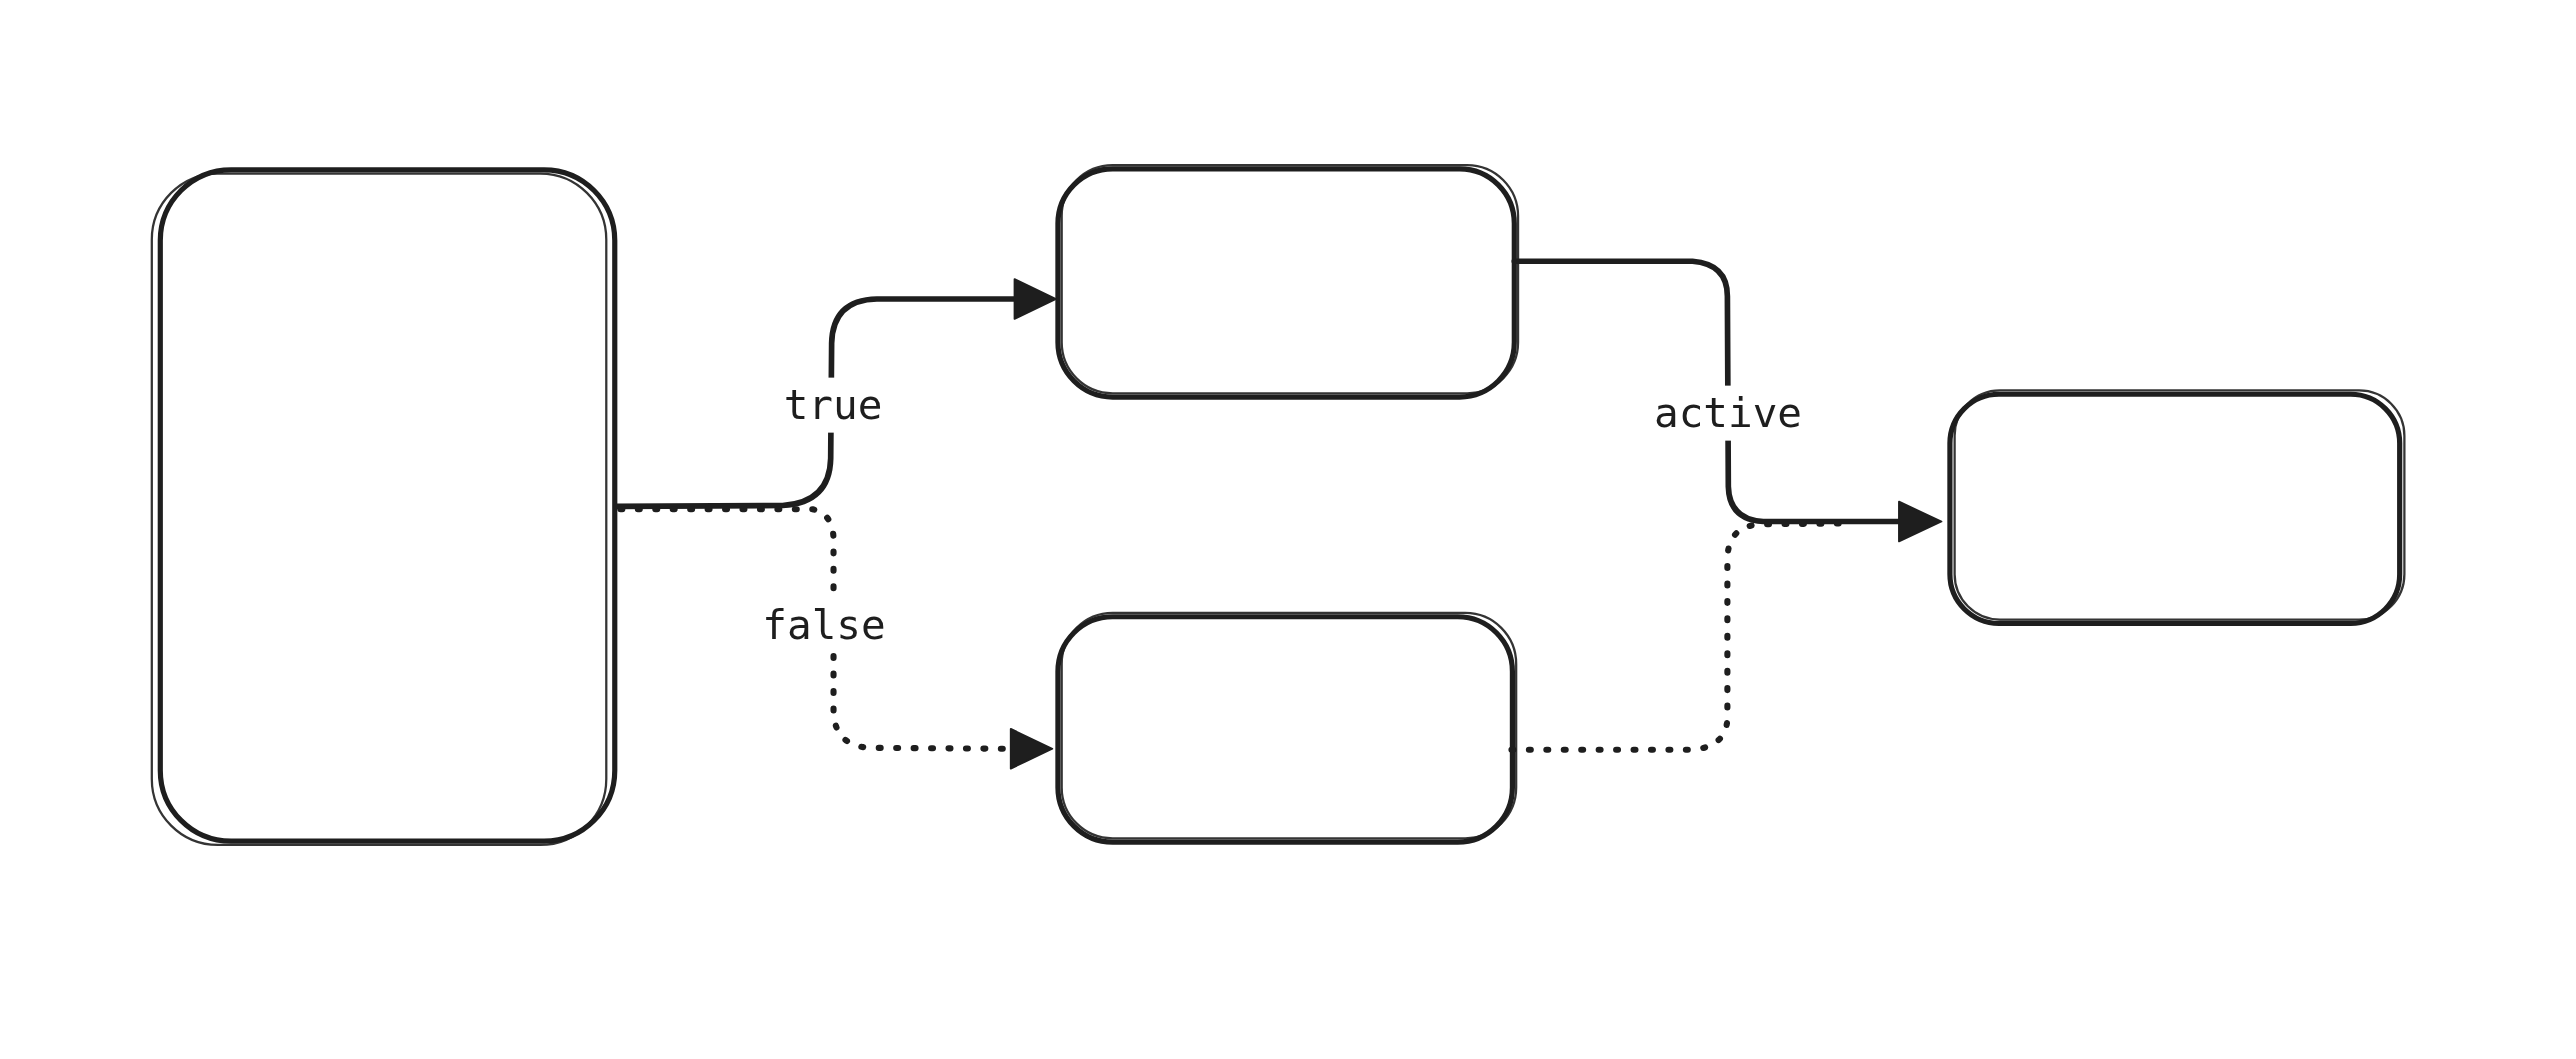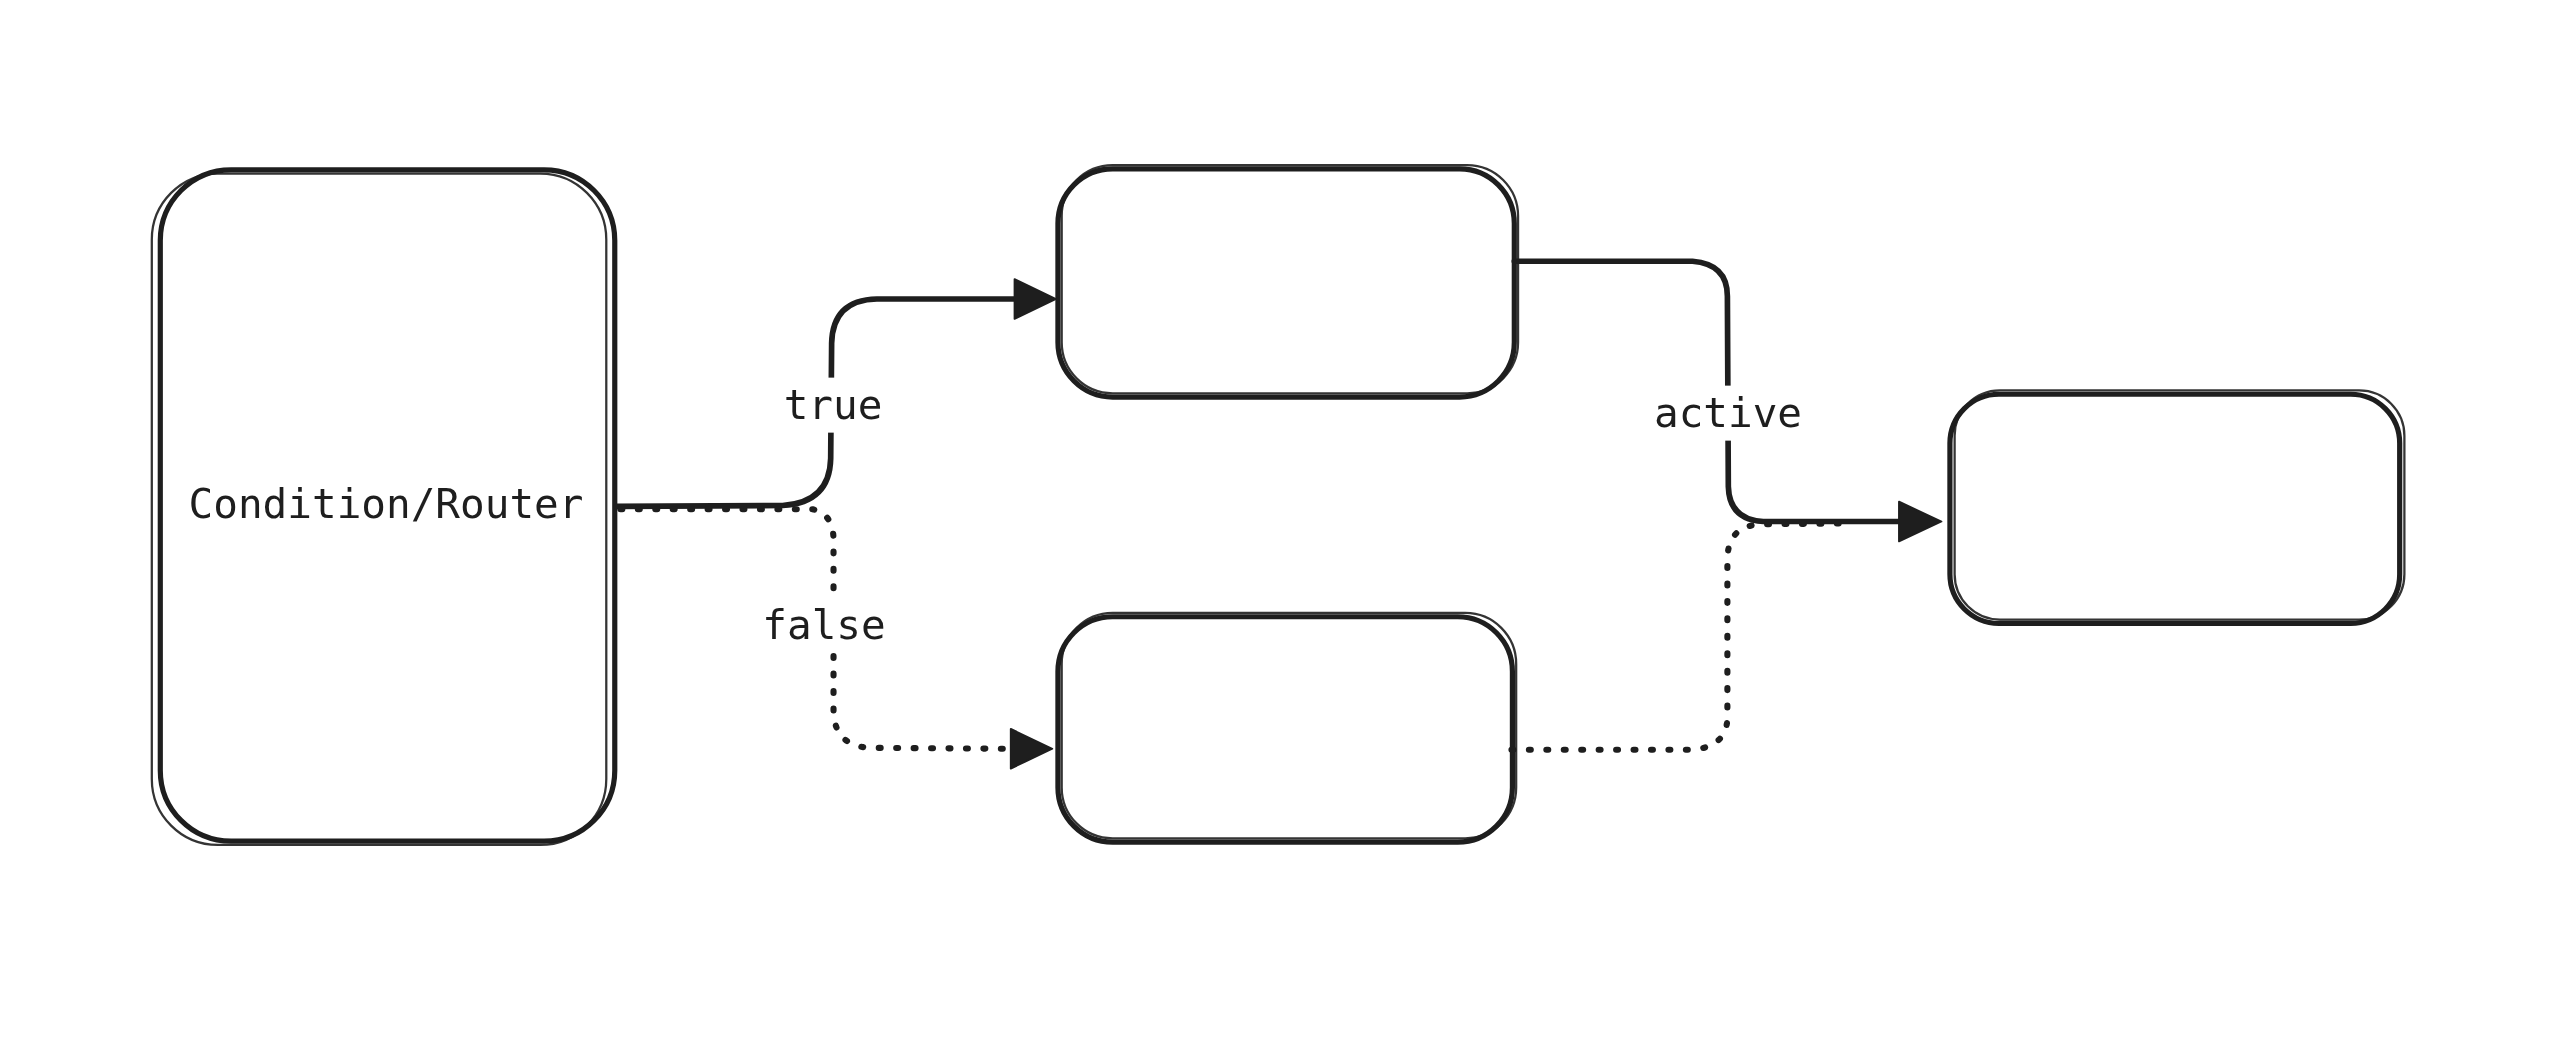--- a/index.html
+++ b/index.html
@@ -96,21 +96,20 @@
     <g>
       <path class="edge-solid" d="M 1606 277 L 1795 277 Q 1832 280 1832 314 L 1833 516 Q 1834 551 1870 553 L 2014 553"></path>
       <path class="arrowhead" d="M 2014 532 L 2059 553 L 2014 574 Z"></path>
     </g>
 
     <g>
       <path class="edge-dotted" d="M 1603 795 L 1795 795 Q 1832 792 1832 760 L 1832 594 Q 1832 557 1868 556 L 1950 555"></path>
     </g>
   </svg>
 
-  <div class="label node-label" style="left: 386px; top: 504px;">Condition/Router</div>
 
   <div class="label" style="left: 833px; top: 405px;">true</div>
 
   <div class="label" style="left: 824px; top: 625px;">false</div>
 
   <div class="label" style="left: 1728px; top: 390px; margin-top: 23px;">active</div>
 
 
 </div>
 

